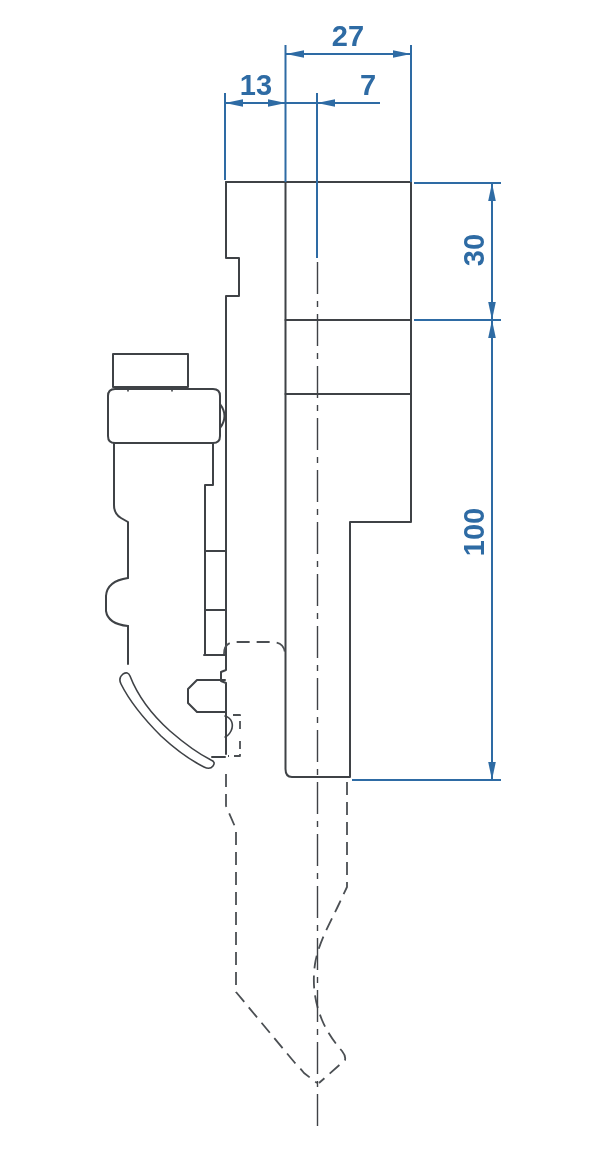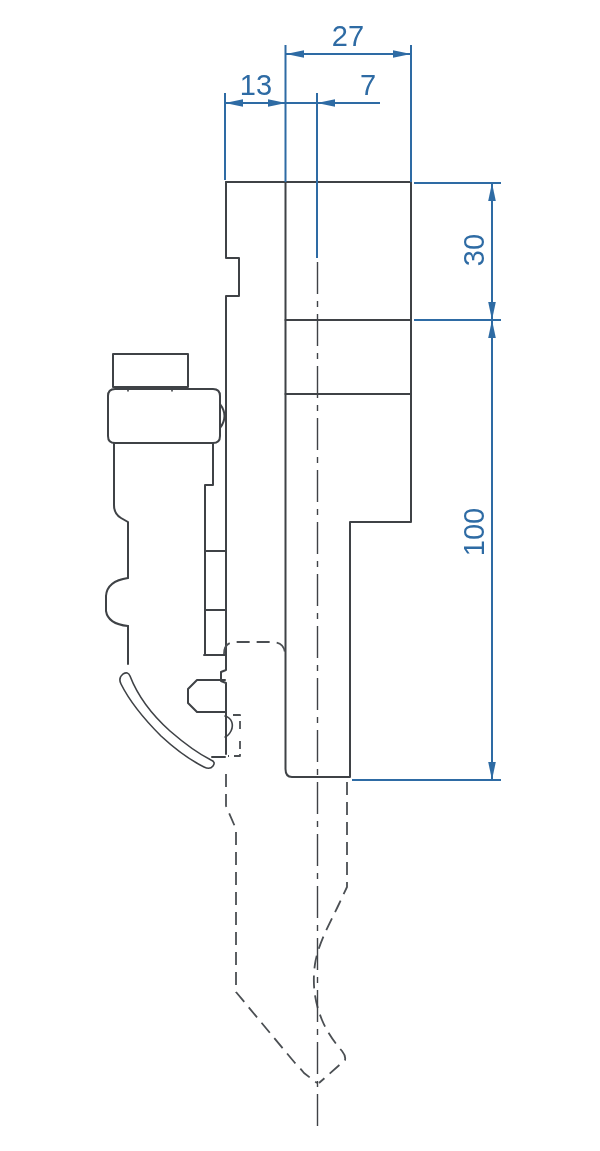--- a/index.html
+++ b/index.html
@@ -2,20 +2,21 @@
 <html><head>
 <meta charset="utf-8">
 <style>
   html,body{margin:0;padding:0;background:#ffffff;}
   .stage{
     position:relative;
     width:600px;height:1151px;
     background:var(--bg-color,#ffffff);
     overflow:hidden;
     font-family:"Liberation Sans",sans-serif;
+    font-weight:bold;
   }
   svg{display:block;}
   .solid{stroke:var(--line-color,#3f4246);stroke-width:2;fill:none;stroke-linecap:round;stroke-linejoin:round;}
   .thin{stroke-width:1.6;}
   .phantom{stroke:var(--phantom-color,#4b4f53);stroke-width:1.8;fill:none;stroke-dasharray:13 7;stroke-linejoin:round;}
   .phantom-sm{stroke-dasharray:8 5;}
   .center{stroke:var(--line-color,#46494d);stroke-width:1.4;fill:none;stroke-dasharray:32 7 6 7;}
   .dim{stroke:var(--dim-color,#2e6ba4);stroke-width:2;fill:none;}
   .arrow{fill:var(--dim-color,#2e6ba4);stroke:none;}
   .dim-text{

